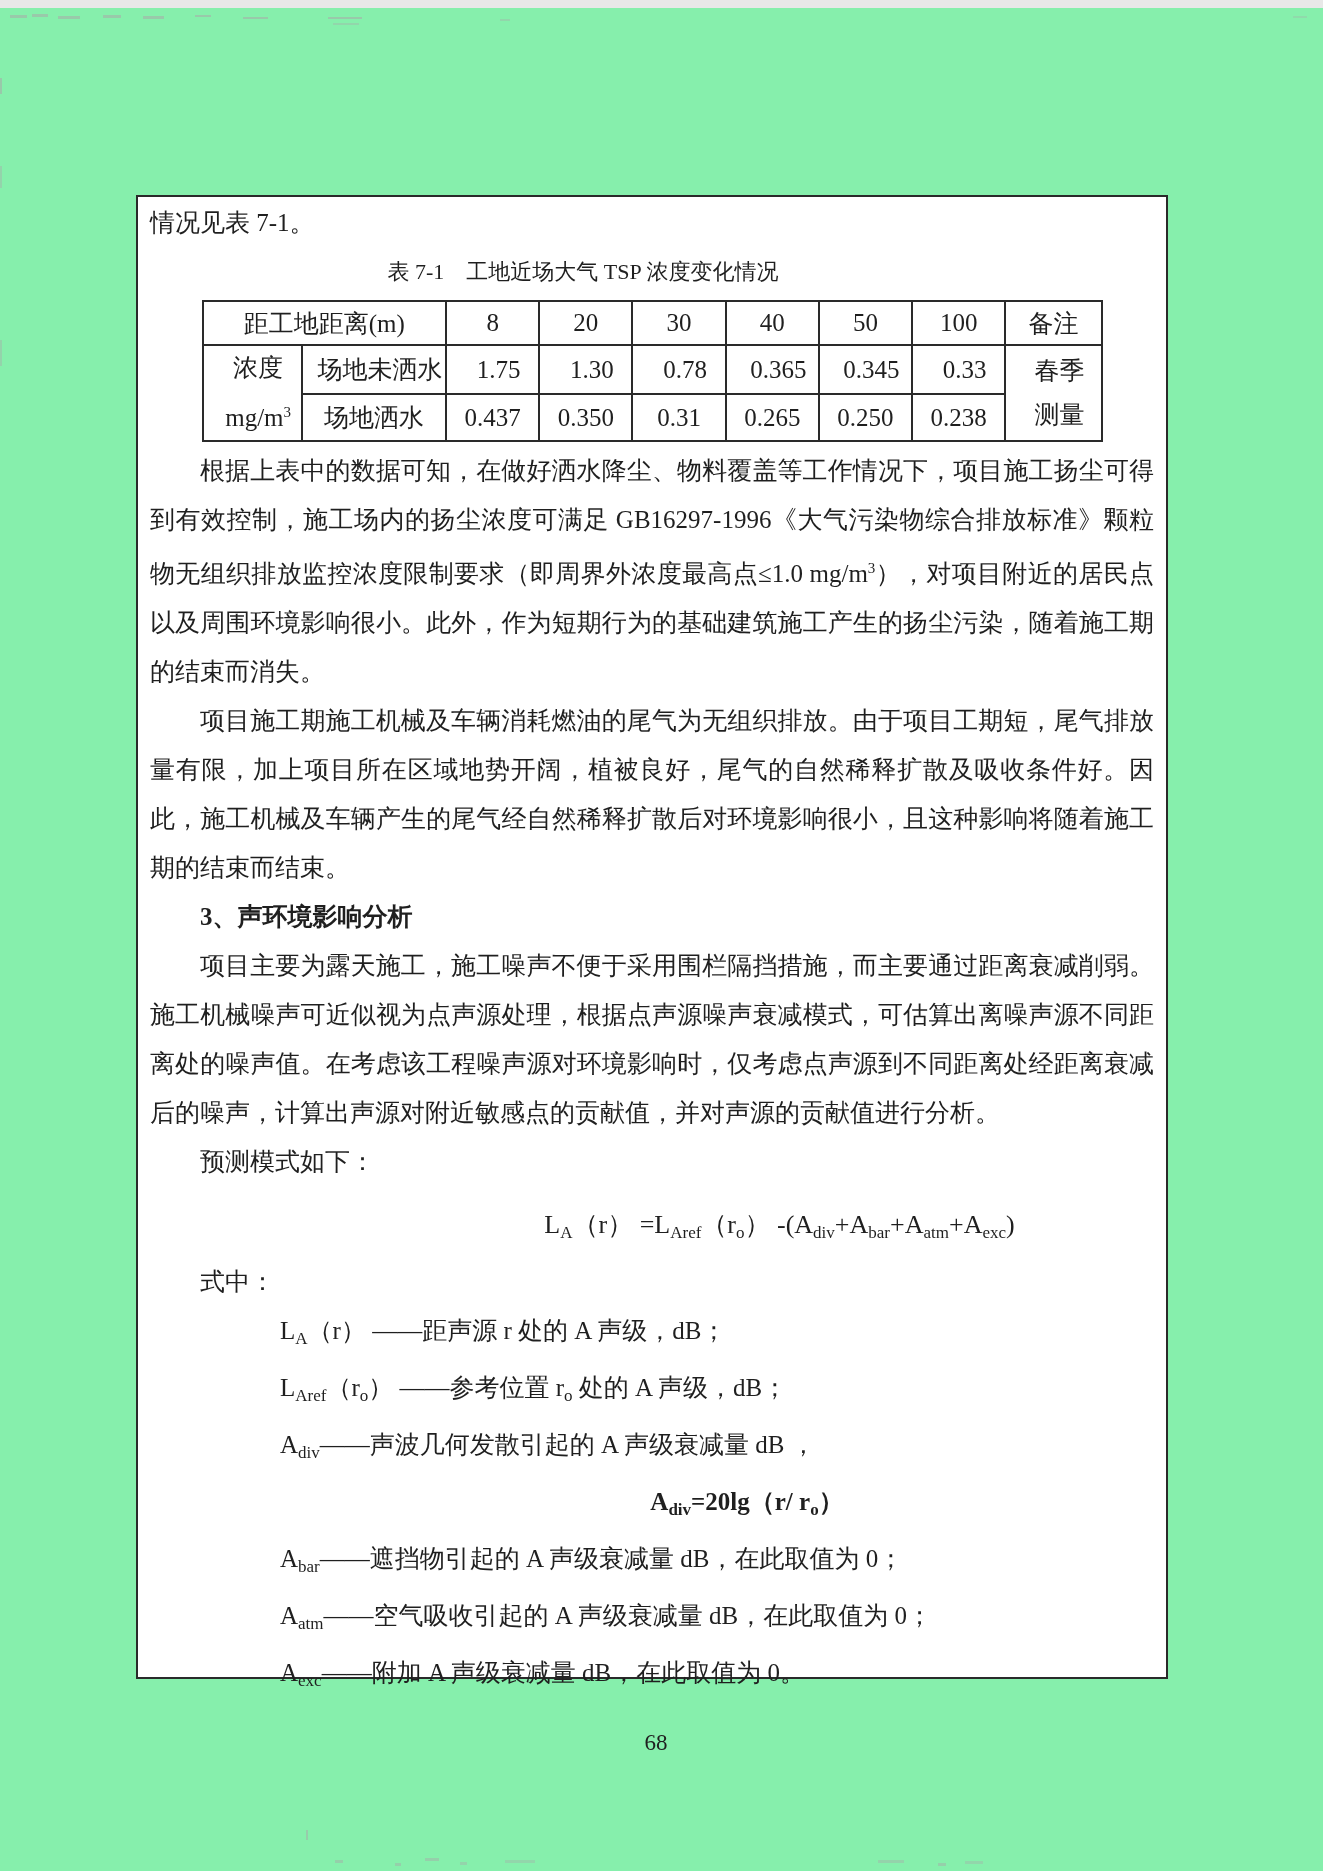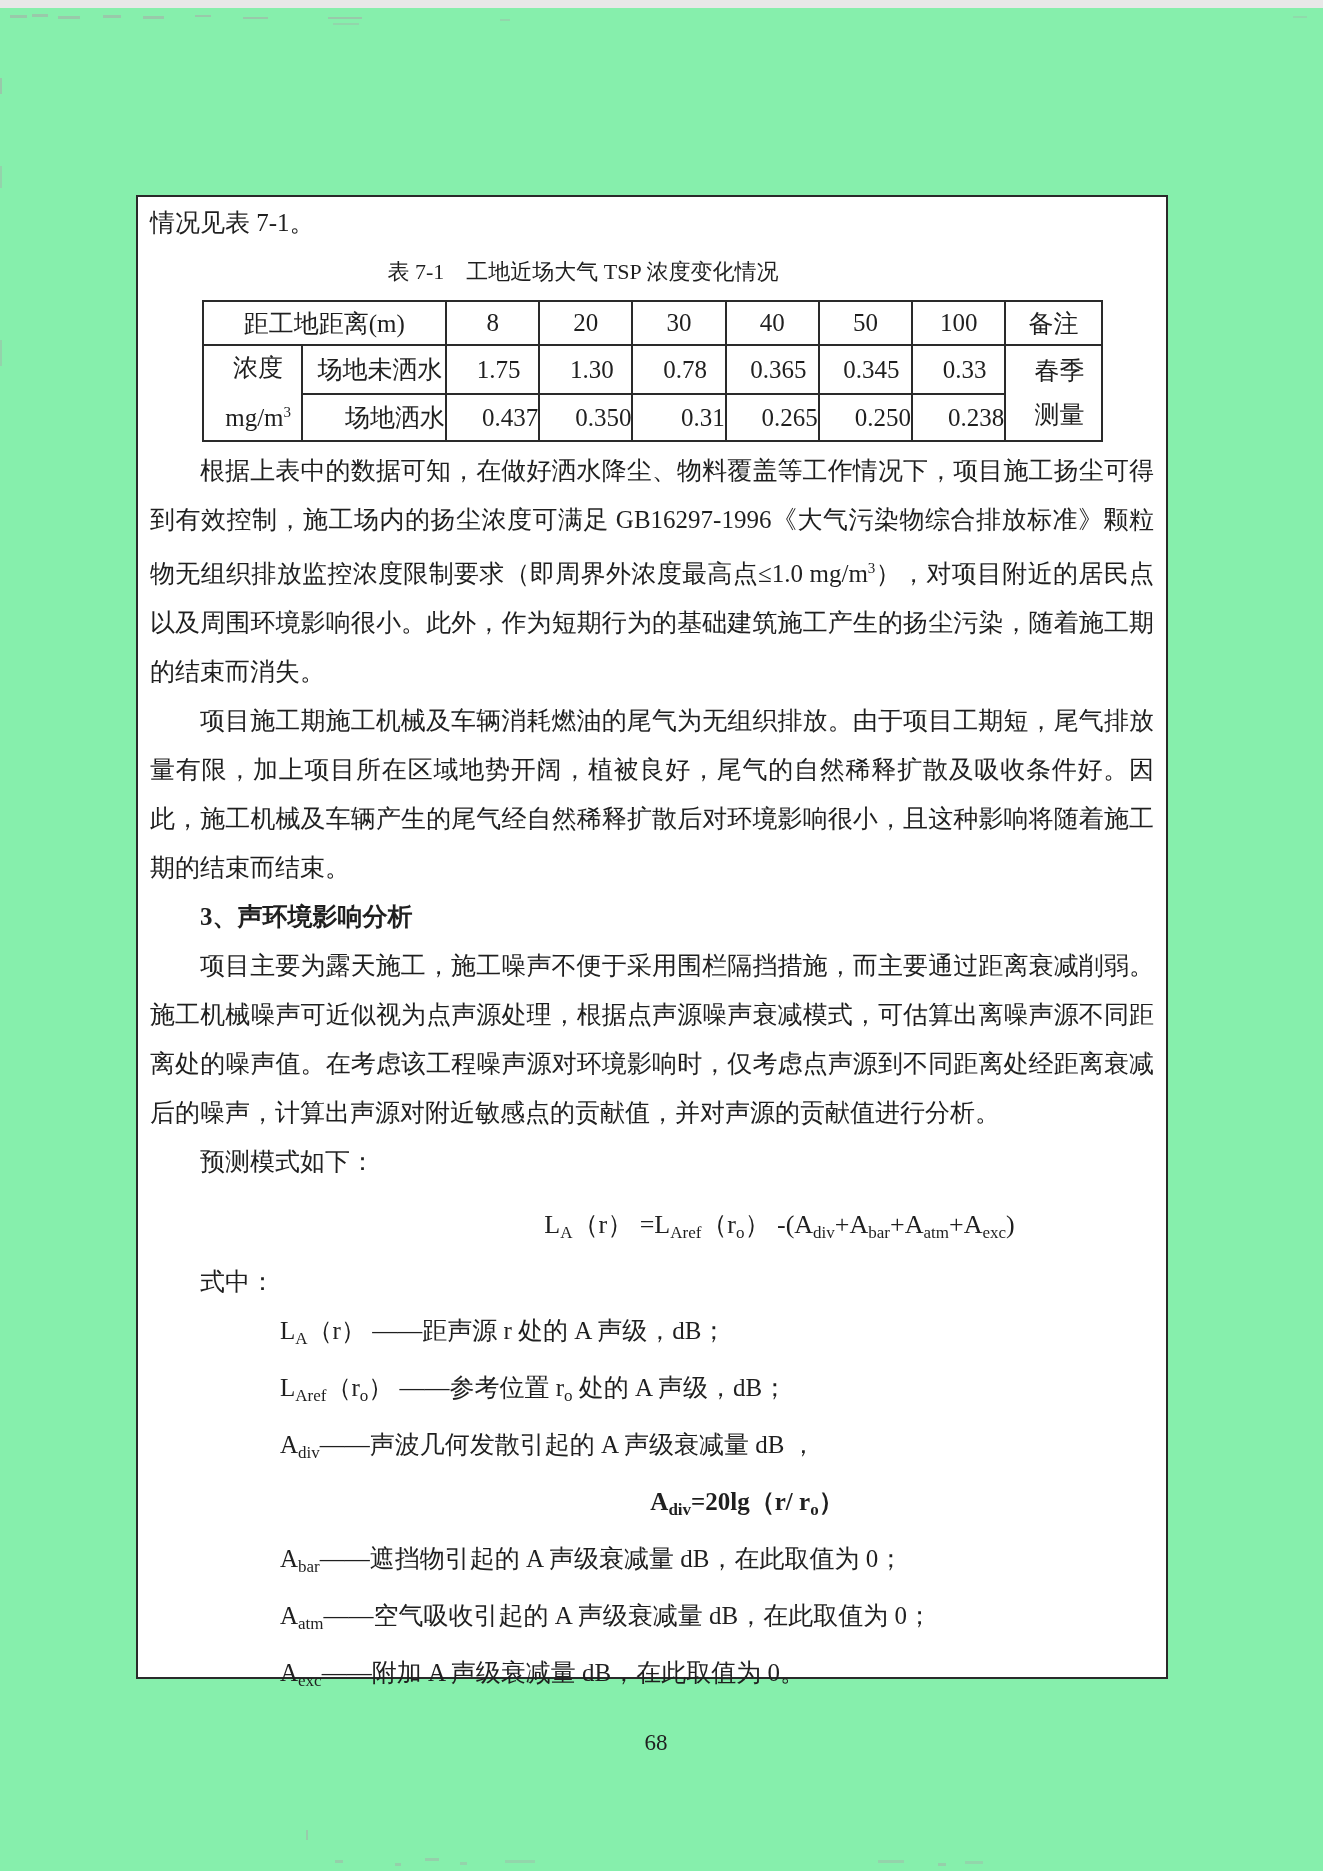--- a/index.html
+++ b/index.html
@@ -41,21 +41,21 @@
   }
   table.tsp td{
     border:2px solid #2a2a2a;
     text-align:center;
     vertical-align:middle;
     padding:0;
     overflow:hidden;
   }
   table.tsp tr.hdr td{height:42px;border-radius:10px;}
   table.tsp tr.r1 td{height:45px;padding-left:12px;}
-  table.tsp tr.r2 td{height:43px;text-align:right;}
+  table.tsp tr.r2 td{height:43px;}
   .two-line div{line-height:44px;}
   .para{
     margin:0;
     font-size:25px;line-height:49px;
     text-align:justify;
     text-indent:2em;
   }
   .para.first{margin-top:4px;}
   .para.bold{font-weight:bold;text-align:left;}
   .formula-line{

